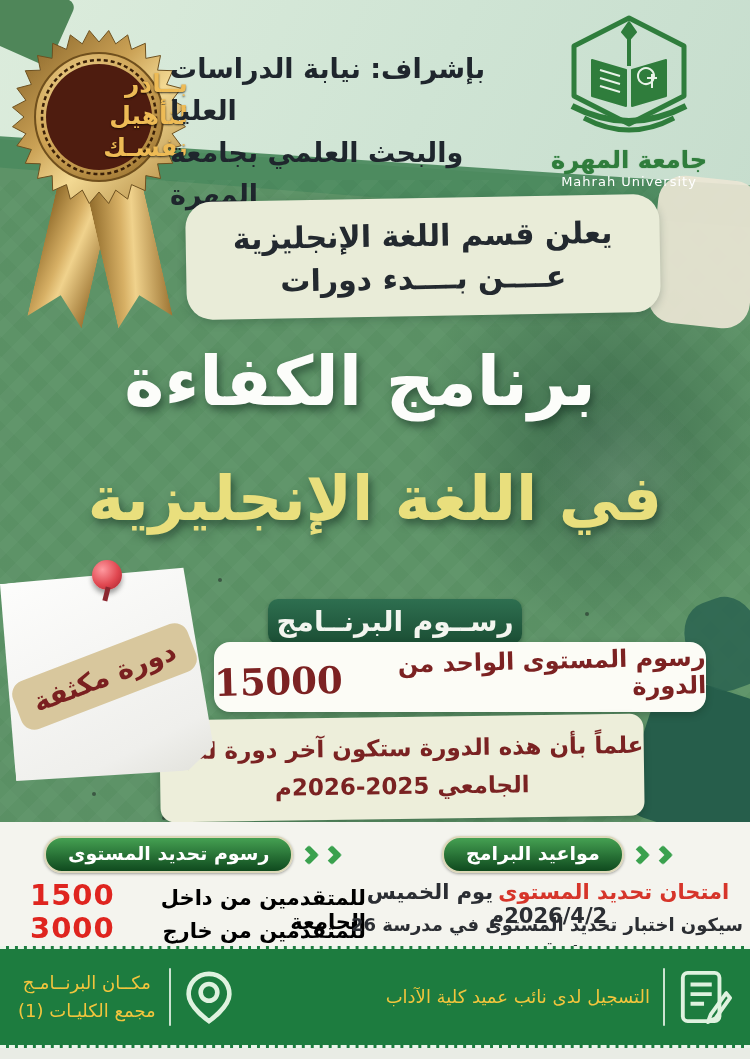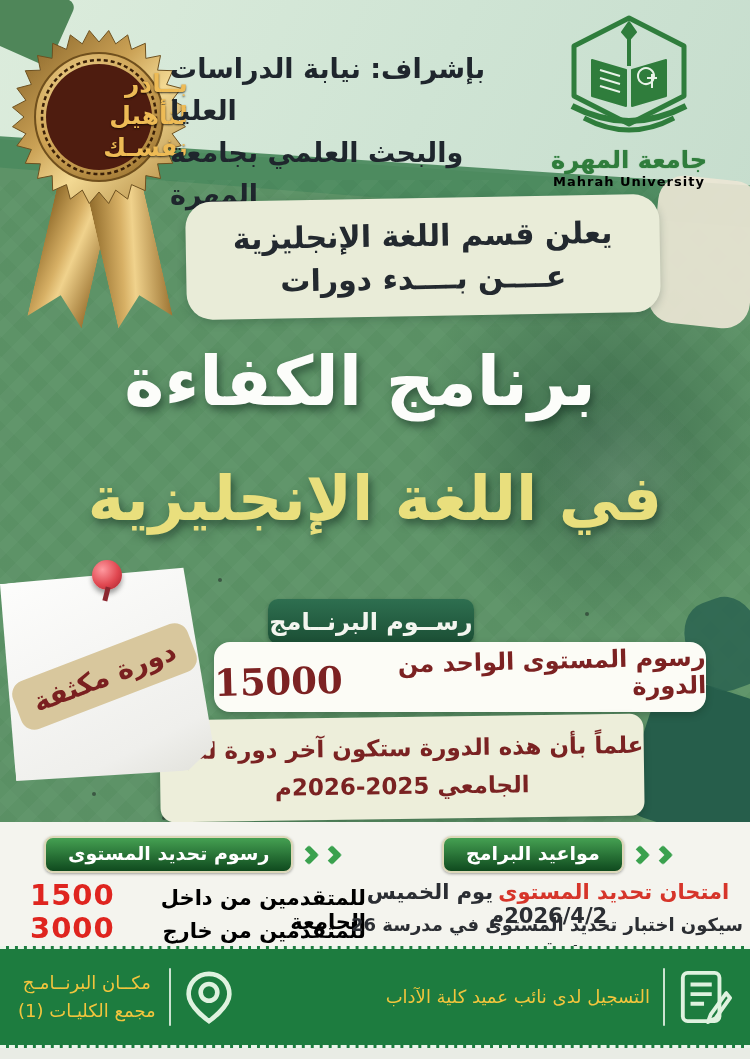--- a/index.html
+++ b/index.html
@@ -39,21 +39,21 @@
   .medal svg{position:absolute;left:0;top:0;z-index:2;}
   .medal-text{position:absolute;left:0;top:40px;width:178px;text-align:right;z-index:3;
     color:#eebb55;font-weight:700;font-size:25px;line-height:1.28;text-shadow:0 1px 2px rgba(0,0,0,.7);}
 
   
   .supervision{position:absolute;left:170px;top:48px;width:360px;text-align:left;direction:rtl;
     font-size:27px;font-weight:700;color:#1f262d;line-height:1.55;z-index:4;}
   .logo{position:absolute;left:520px;top:14px;width:218px;text-align:center;z-index:4;}
   .logo-ar{font-size:24px;font-weight:700;color:#2f7d3c;direction:rtl;line-height:1;margin-top:2px;
     text-shadow:0 0 1px #2f7d3c;}
-  .logo-en{font-size:13px;font-weight:700;color:#000000;letter-spacing:1px;margin-top:2px;}
+  .logo-en{font-size:13px;font-weight:400;color:#ffffff;letter-spacing:1px;margin-top:2px;}
 
   
   .announce{position:absolute;left:186px;top:198px;width:474px;height:118px;background:#e9ecd8;
     border-radius:26px;transform:rotate(-1deg);z-index:4;display:flex;flex-direction:column;
     justify-content:center;align-items:center;gap:8px;box-shadow:0 3px 8px rgba(20,50,35,.25);
     direction:rtl;color:#23292f;font-weight:700;font-size:30px;}
 
   
   .title1{position:absolute;left:0;top:342px;width:720px;text-align:center;direction:rtl;z-index:4;
     font-size:68px;font-weight:700;color:#fcfdfa;text-shadow:3px 5px 9px rgba(15,40,28,.55);}
@@ -68,41 +68,41 @@
     display:flex;align-items:center;justify-content:center;}
   .note-pill{background:#d8c79d;border-radius:14px;padding:10px 18px;transform:rotate(-14deg);
     color:#7a2020;font-size:27px;font-weight:700;direction:rtl;white-space:nowrap;}
   .pushpin{position:absolute;left:92px;top:560px;width:30px;height:30px;border-radius:50%;z-index:6;
     background:radial-gradient(circle at 35% 32%,#ff9aa0,#e04750 55%,#a31f2a);
     box-shadow:0 4px 5px rgba(20,20,20,.4);}
   .pushpin:after{content:"";position:absolute;left:12px;top:27px;width:5px;height:14px;background:#8c2730;
     transform:rotate(14deg);}
 
   
-  .fees-pill{position:absolute;left:268px;top:599px;width:206px;height:45px;z-index:4;
+  .fees-pill{position:absolute;left:268px;top:599px;width:254px;height:45px;z-index:4;
     background:linear-gradient(#2e6f50,#1b4e34);border-radius:10px;display:flex;align-items:center;
-    justify-content:center;color:#f3f5ef;font-size:24px;font-weight:700;direction:rtl;
+    justify-content:center;color:#f3f5ef;font-size:28px;font-weight:700;direction:rtl;
     box-shadow:0 2px 4px rgba(10,35,22,.4);}
   .fee-box{position:absolute;left:214px;top:642px;width:492px;height:70px;background:#fcfcf6;
     border-radius:16px;z-index:4;display:flex;align-items:center;justify-content:center;gap:12px;
     direction:ltr;box-shadow:0 3px 7px rgba(15,40,28,.3);}
   .fee-inner{display:flex;align-items:center;gap:12px;transform:rotate(-1.4deg);}
   .fee-amount{font-family:"DejaVu Serif",serif;font-size:37px;font-weight:700;color:#7c2222;}
   .fee-desc{font-size:24px;font-weight:700;color:#7c2222;direction:rtl;}
   .last-box{position:absolute;left:160px;top:717px;width:484px;height:102px;background:#edeeda;
     border-radius:14px;z-index:4;transform:rotate(-.8deg);display:flex;flex-direction:column;
     justify-content:center;align-items:center;direction:rtl;color:#7a2222;font-size:23px;
     font-weight:700;line-height:1.65;box-shadow:0 3px 7px rgba(15,40,28,.3);}
 
   
   .info{position:absolute;left:0;top:822px;width:750px;height:126px;background:#f4f4ee;z-index:4;}
   .hdr{position:absolute;display:flex;align-items:center;gap:9px;}
   .hdr-left{left:44px;top:14px;}
   .hdr-right{left:442px;top:14px;}
-  .pill{background:linear-gradient(#45a052,#0f4a1e);border:2px solid #dcd7b8;border-radius:9px;
+  .pill{background:linear-gradient(#45a052,#0f4a1e);border:2px solid #dcd7b8;border-radius:18px;
     padding:4px 22px 7px;color:#fff;font-size:19px;font-weight:700;direction:rtl;white-space:nowrap;
     box-shadow:0 1px 3px rgba(0,0,0,.35);}
   .chev{width:14px;height:14px;border:solid #3aa14e;border-width:0 6px 6px 0;border-radius:2px;
     transform:rotate(-45deg);filter:drop-shadow(0 0 1px rgba(255,255,255,.9));}
   .fee-rows{position:absolute;left:14px;top:56px;width:352px;direction:rtl;}
   .fee-row{display:flex;justify-content:center;align-items:baseline;gap:10px;height:33px;}
   .row-amt{font-size:29px;font-weight:700;color:#df251f;letter-spacing:1px;margin-left:16px;}
   .row-lbl{font-size:21px;font-weight:700;color:#000000;}
   .exam-line{position:absolute;left:352px;top:58px;width:392px;text-align:center;direction:rtl;}
   .exam-label{font-size:21px;font-weight:700;color:#d6352a;}

